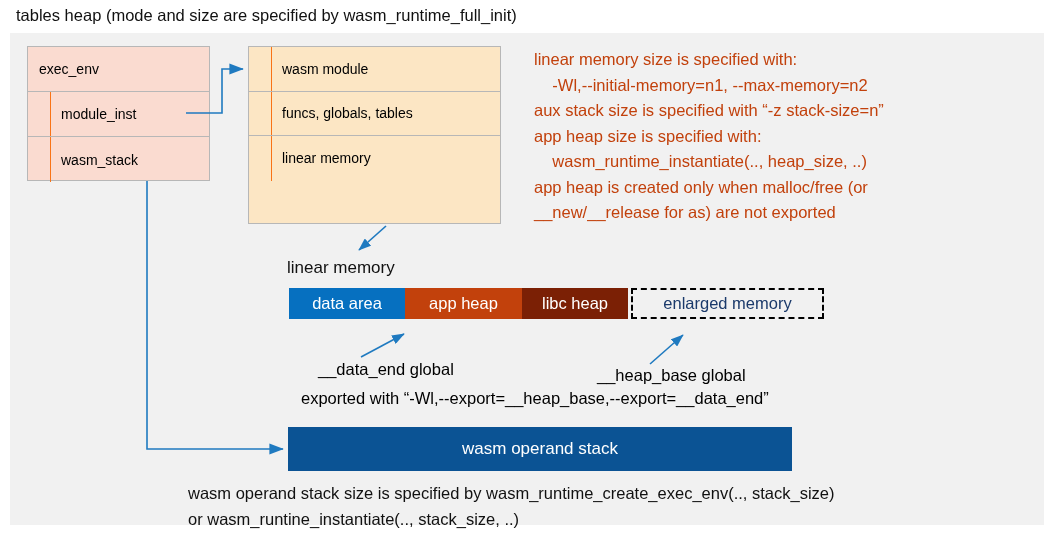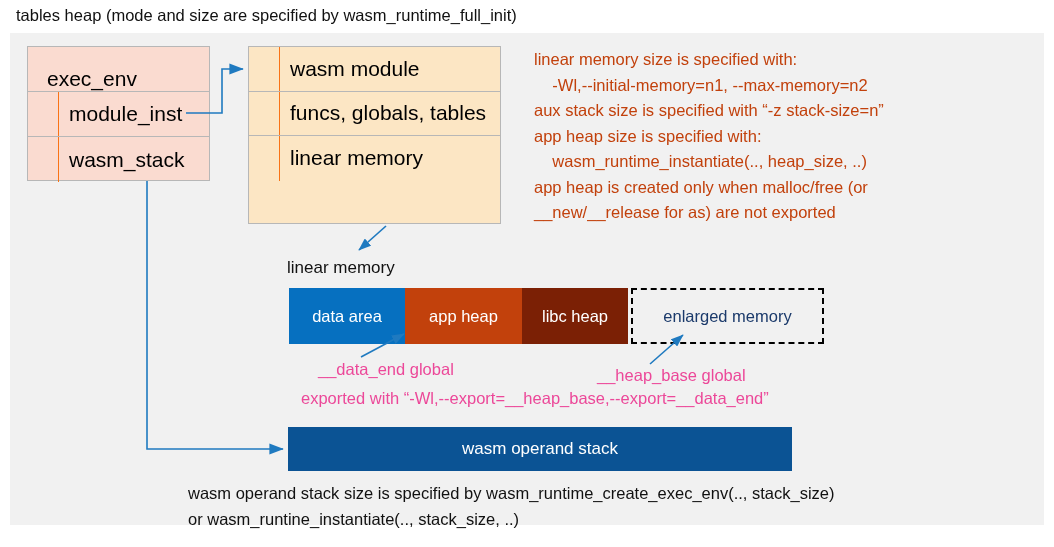--- a/index.html
+++ b/index.html
@@ -46,24 +46,23 @@
   .struct-box {
     position: absolute;
     border: 1px solid #b7b7b7;
     box-sizing: border-box;
   }
   .struct-row {
     position: relative;
     box-sizing: border-box;
     border-bottom: 1px solid #b7b7b7;
     display: flex;
-    align-items: flex-end;
-    font-size: 21px;
-    white-space: nowrap;
-    padding-left: 8px;
+    align-items: center;
+    font-size: 14px;
+    white-space: nowrap;
   }
   .struct-row:last-child { border-bottom: none; }
   .struct-row .row-label { display: block; }
   .struct-row.indent .row-label {
     border-left: 1px solid #f97316;
     padding-left: 10px;
     margin-left: 22px;
     height: 100%;
     display: flex;
     align-items: center;
@@ -109,21 +108,21 @@
     top: 258px;
     font-size: 17px;
     color: #111111;
     white-space: nowrap;
   }
 
   #memory-bar {
     position: absolute;
     left: 289px;
     top: 288px;
-    height: 56px;
+    height: 31px;
     display: flex;
     align-items: stretch;
   }
   .mem-seg {
     display: flex;
     align-items: center;
     justify-content: center;
     color: #ffffff;
     font-size: 16.5px;
     white-space: nowrap;
@@ -133,21 +132,21 @@
     background: #f1f1f1;
     color: #1b3a6b;
     border: 2.5px dashed #000000;
     margin-left: 3px;
   }
 
   
   .anno-text {
     position: absolute;
     font-size: 16.5px;
-    color: #ec4899;
+    color: #000000;
     white-space: nowrap;
   }
   #data-end-label  { left: 318px; top: 360px; }
   #heap-base-label { left: 597px; top: 366px; }
   #export-note     { left: 301px; top: 389px; }
 
   
   #operand-stack-bar {
     position: absolute;
     left: 288px;

